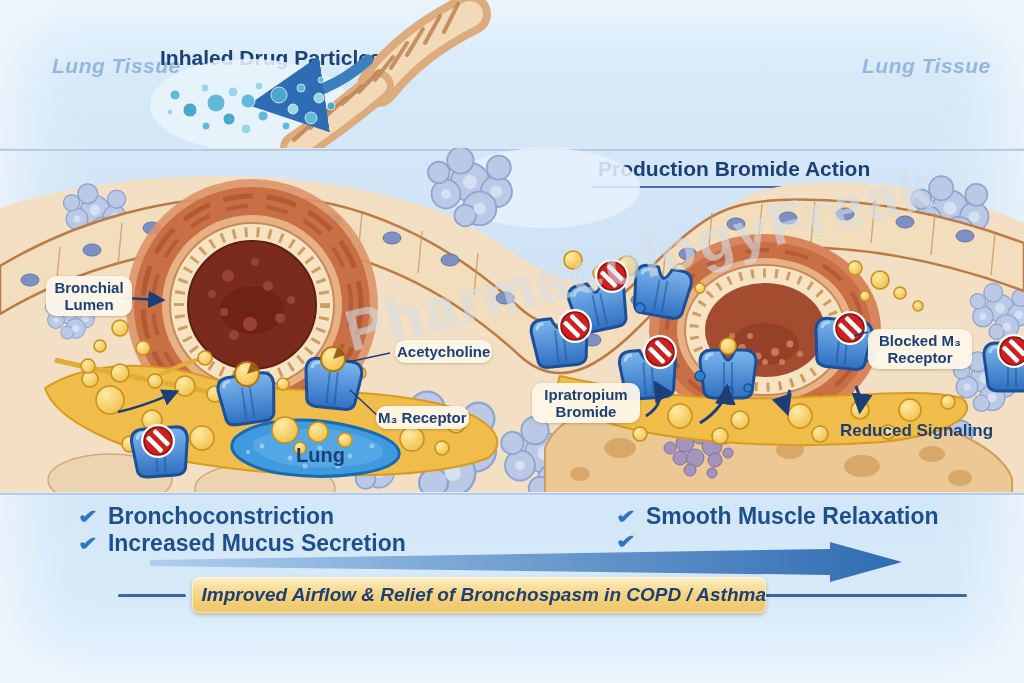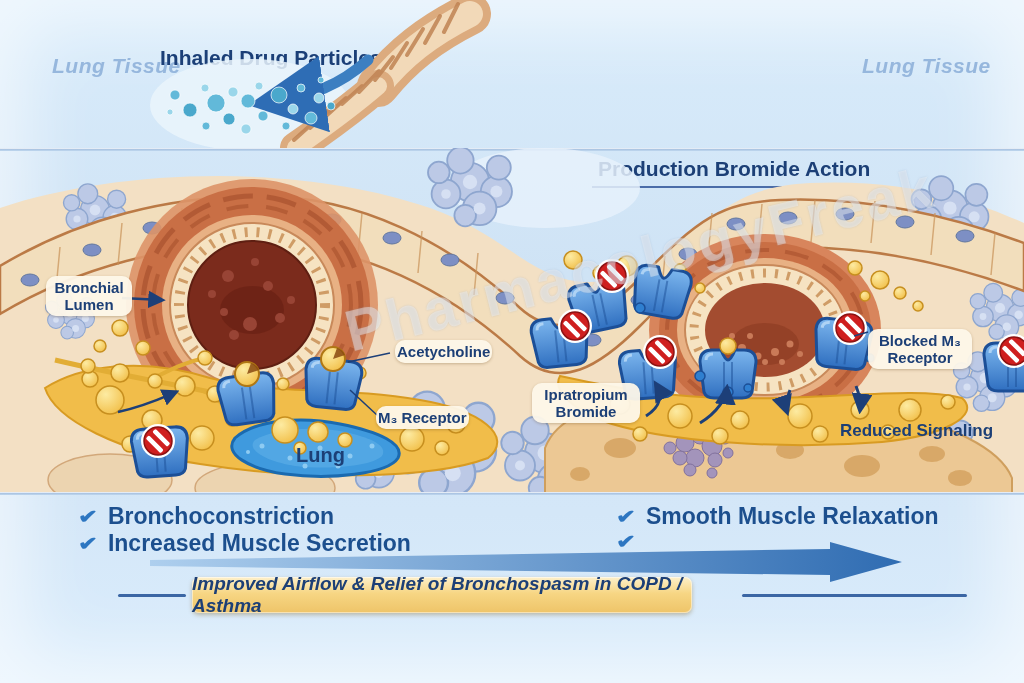--- a/index.html
+++ b/index.html
@@ -27,24 +27,24 @@
     padding:3px 2px;color:#1c3f76;font-weight:bold;font-size:15px;line-height:17px;
     text-align:center;box-shadow:0 1px 3px rgba(96,64,20,.3);
   }
   .plain-label{
     position:absolute;color:#1c3f76;font-weight:bold;text-align:center;
   }
   .bullet-row{position:absolute;display:flex;align-items:center;gap:12px;}
   .check{font-size:19px;color:#2d76c1;font-weight:bold;transform:scaleX(1.25);}
   .bullet-text{font-size:23px;font-weight:bold;color:#1c4f8e;}
   .banner{
-    position:absolute;left:192px;top:577px;width:500px;height:36px;
+    position:absolute;left:192px;top:577px;width:574px;height:36px;
     background:linear-gradient(180deg,#fdf0cb 0%,#f7d684 45%,#eec468 100%);
     border-radius:7px;box-shadow:0 2px 4px rgba(120,85,20,.35), inset 0 0 0 1px rgba(255,255,255,.5);
-    display:flex;align-items:center;justify-content:flex-start;
+    display:flex;align-items:center;justify-content:flex-end;
   }
   .banner-text{font-size:19px;font-weight:bold;font-style:italic;color:#1c3f76;}
   .banner-line{position:absolute;height:3px;background:#3b66a4;border-radius:2px;top:594px;}
   .watermark{
     position:absolute;left:330px;top:225px;width:620px;text-align:center;
     transform:rotate(-14deg);font-size:58px;font-weight:bold;letter-spacing:3px;
     color:rgba(255,255,255,.38);text-shadow:0 0 2px rgba(140,160,190,.35);
     pointer-events:none;
   }
 </style>
@@ -451,21 +451,21 @@
   <div class="watermark">PharmacologyFreak</div>
 
   <div class="divider" style="top:492px;"></div>
 
   <div class="bullet-row" style="left:80px;top:503px;">
     <span class="check">✔</span>
     <span class="bullet-text">Bronchoconstriction</span>
   </div>
   <div class="bullet-row" style="left:80px;top:530px;">
     <span class="check">✔</span>
-    <span class="bullet-text">Increased Muscle Secretion</span>
+    <span class="bullet-text">Increased Mucus Secretion</span>
   </div>
   <div class="bullet-row" style="left:618px;top:503px;">
     <span class="check">✔</span>
     <span class="bullet-text">Smooth Muscle Relaxation</span>
   </div>
   <div class="bullet-row" style="left:618px;top:530px;">
     <span class="check">✔</span>
   </div>
 
   <svg style="position:absolute;left:140px;top:540px;" width="780" height="46" viewBox="0 0 780 46">

